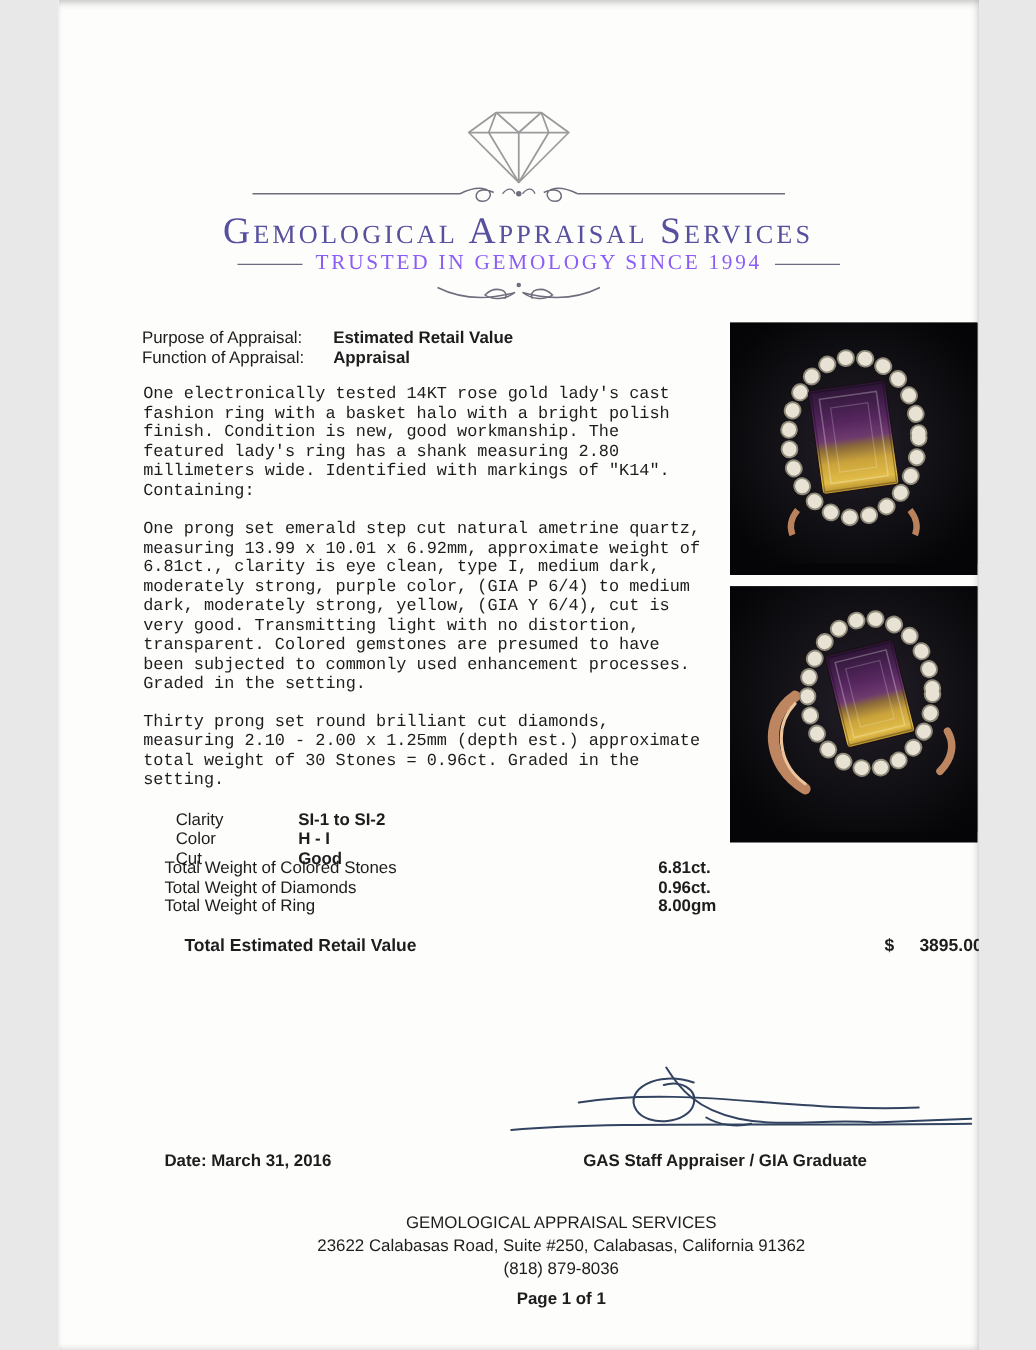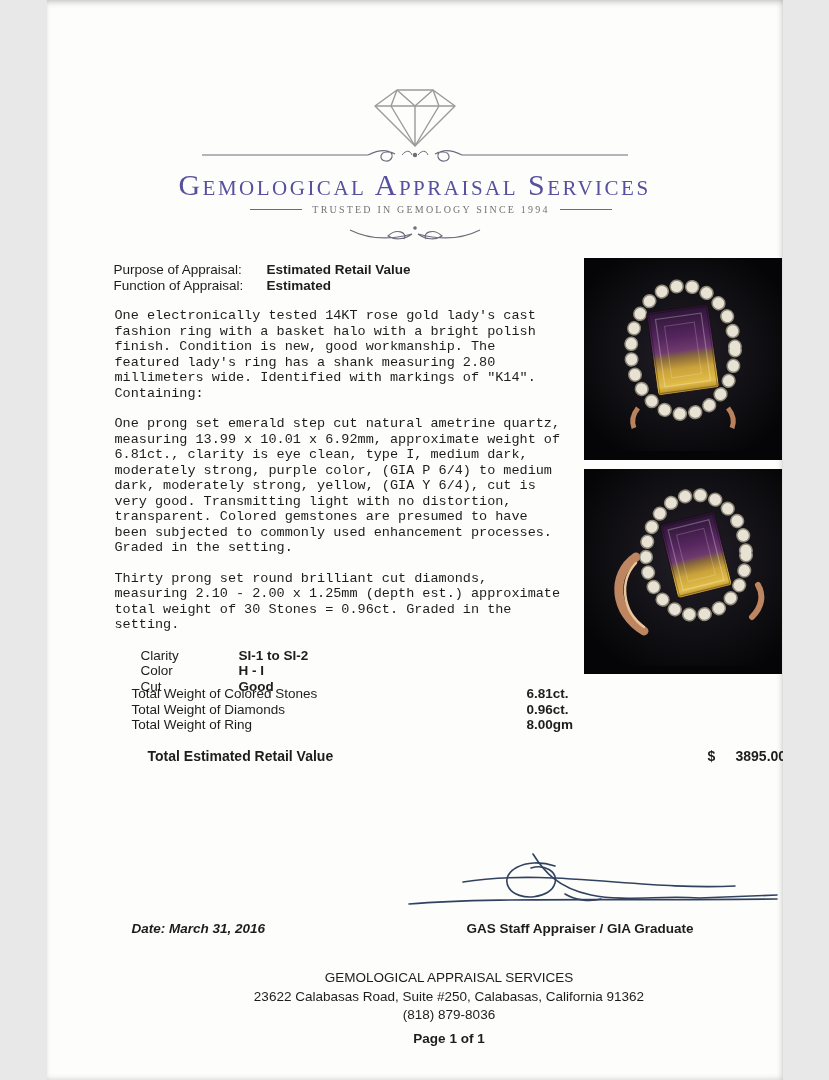--- a/index.html
+++ b/index.html
@@ -10,21 +10,21 @@
     box-shadow:inset 0 5px 7px -4px #b5b5b5, inset -5px 0 7px -5px #c9c9c9, inset 0 -4px 6px -4px #cfcfcf;
   }
   
   .header{position:absolute;top:84px;left:0;width:100%;text-align:center;}
   .diamond-logo{display:block;margin:0 auto -4px auto;}
   .flourish{display:block;margin:0 auto;}
   .brand-title{
     margin:6px 0 2px 0;font-family:"Liberation Serif",serif;font-weight:400;
     font-variant:small-caps;font-size:30px;line-height:30px;letter-spacing:2.5px;color:#56509e;
   }
-  .tagline{color:#737373;font-size:10px;letter-spacing:2.2px;font-family:"Liberation Serif",serif;padding-left:33px;}
+  .tagline{color:#8b5cf6;font-size:17px;letter-spacing:2.2px;font-family:"Liberation Serif",serif;padding-left:33px;}
   .tagline .tl-line{display:inline-block;width:52px;border-top:1.2px solid #6b6b80;vertical-align:3px;margin:0 10px;}
   .ornament{display:block;margin:4px auto 0 auto;}
   
   .text-col{position:absolute;left:67px;top:262px;width:447px;}
   .info-row{display:flex;}
   .info-label{width:153px;flex:none;}
   .bold{font-weight:bold;}
   .para{margin:15px 0 0 1px;font-family:Liberation Mono, monospace;}
   .grading{margin:15px 0 12px 27px;}
   .grade-row{display:flex;}
@@ -36,21 +36,21 @@
   .totals{position:absolute;left:85px;top:686px;width:650px;}
   .total-row{display:flex;}
   .total-label{width:395px;flex:none;}
   .grand-total{position:absolute;left:101px;top:749px;width:650px;display:flex;font-weight:bold;font-size:14px;}
   .grand-total .gt-label{flex:1;}
   .grand-total .gt-currency{width:28px;}
   .grand-total .gt-amount{width:62px;text-align:left;}
   
   .signature{position:absolute;left:358px;top:850px;}
   .sig-row{position:absolute;left:0;top:921px;width:829px;font-weight:bold;}
-  .sig-date{position:absolute;left:85px;top:0;font-style:italic;}
+  .sig-date{position:absolute;left:85px;top:0;}
   .sig-appraiser{position:absolute;left:420px;top:0;}
   .footer{position:absolute;left:0;top:969px;width:805px;text-align:center;line-height:18.5px;}
   .footer .page-num{font-weight:bold;margin-top:5px;}
 </style>
 </head>
 <body>
 
 <div class="page">
 
   <div class="header">
@@ -85,21 +85,21 @@
     </svg>
   </div>
 
   <div class="text-col">
     <div class="info-row">
       <span class="info-label">Purpose of Appraisal:</span>
       <span class="bold">Estimated Retail Value</span>
     </div>
     <div class="info-row">
       <span class="info-label">Function of Appraisal:</span>
-      <span class="bold">Estimated</span>
+      <span class="bold">Appraisal</span>
     </div>
 
     <p class="para">One electronically tested 14KT rose gold lady's cast fashion ring with a basket halo with a bright polish finish. Condition is new, good workmanship. The featured lady's ring has a shank measuring 2.80 millimeters wide. Identified with markings of "K14".  Containing:</p>
     <p class="para">One prong set emerald step cut natural ametrine quartz, measuring 13.99 x 10.01 x 6.92mm, approximate weight of 6.81ct., clarity is eye clean, type I, medium dark, moderately strong, purple color, (GIA P 6/4) to medium dark, moderately strong, yellow, (GIA Y 6/4), cut is very good. Transmitting light with no distortion, transparent. Colored gemstones are presumed to have been subjected to commonly used enhancement processes. Graded in the setting.</p>
     <p class="para">Thirty prong set round brilliant cut diamonds, measuring 2.10 - 2.00 x 1.25mm (depth est.) approximate total weight of 30 Stones = 0.96ct. Graded in the setting.</p>
 
     <div class="grading">
       <div class="grade-row">
         <span class="grade-label">Clarity</span>
         <span class="bold">SI-1 to SI-2</span>

